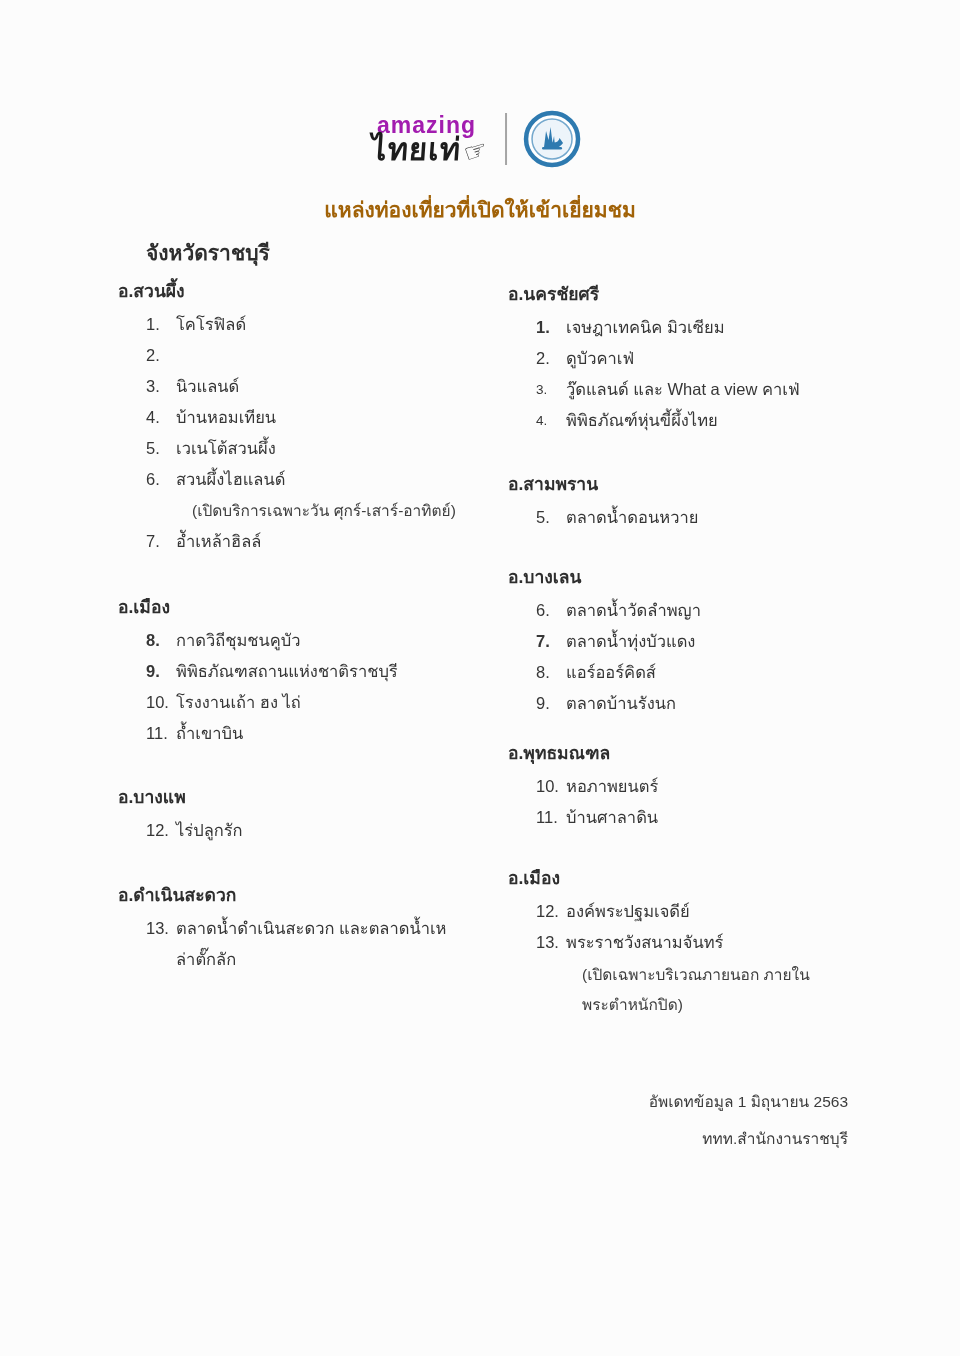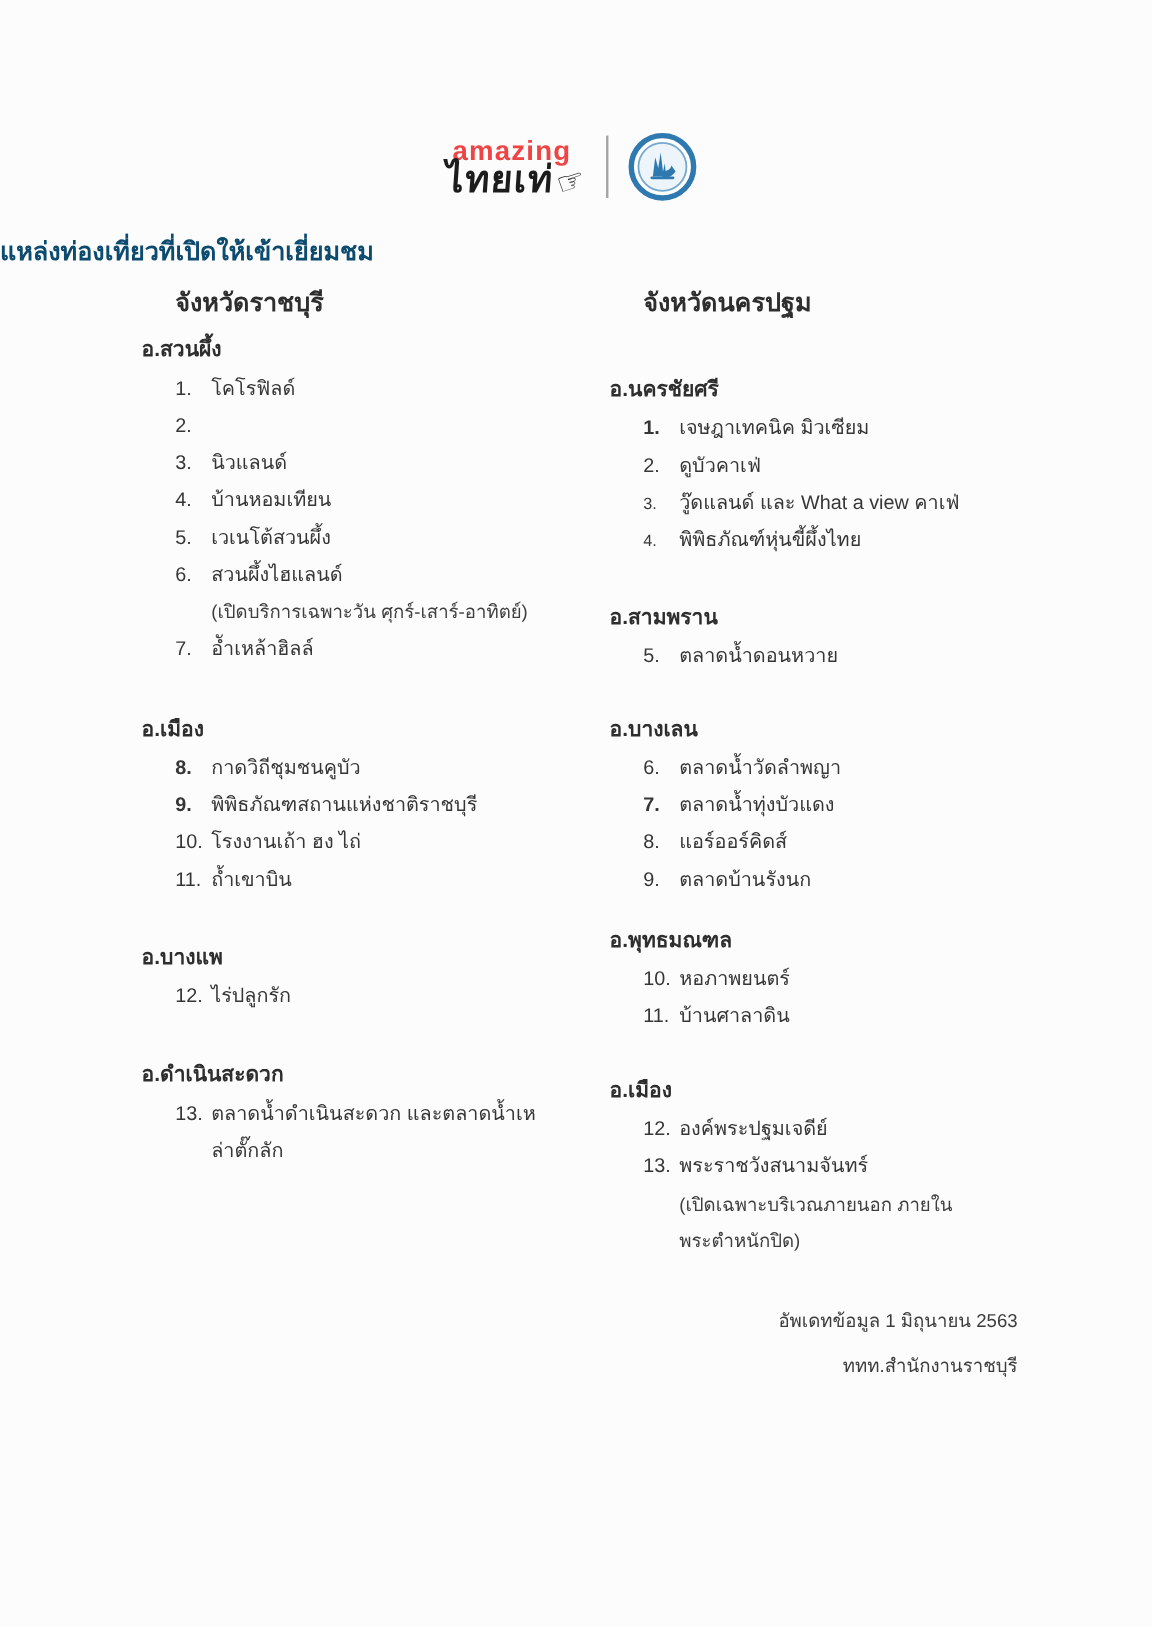--- a/index.html
+++ b/index.html
@@ -10,35 +10,35 @@
     background:#fcfcfc; color:#333; overflow:hidden;
   }
 
   
   .logo-row {
     position:absolute; top:110px; left:50%; transform:translateX(-52%);
     display:flex; align-items:center; gap:16px;
   }
   .logo-amazing { display:flex; flex-direction:column; line-height:1; }
   .amz {
-    color:#ef4444; font-weight:bold; font-size:23px; letter-spacing:1px;
+    color:#a21caf; font-weight:bold; font-size:23px; letter-spacing:1px;
     margin-left:6px;
   }
   .thai-wordmark {
     color:#1c1c1c; font-weight:bold; font-size:31px; margin-top:-3px;
     transform:skewX(-4deg); letter-spacing:1px; white-space:nowrap;
   }
   .hand { font-size:26px; display:inline-block; transform:rotate(-18deg); margin-left:3px; }
   .logo-divider { width:2px; height:52px; background:#a5a5a5; }
   .tat-circle { width:58px; height:58px; }
 
   
   .doc-title {
     position:absolute; top:193px; left:0; width:100%;
-    text-align:left; font-size:21px; font-weight:bold; color:#0c4a6e;
+    text-align:center; font-size:21px; font-weight:bold; color:#a16207;
   }
 
   
   .col { position:absolute; top:238px; }
   .col-left  { left:118px; width:372px; }
   .col-right { left:508px; width:384px; }
 
   .province {
     padding-left:28px; font-size:21px; font-weight:bold; color:#2e2e2e;
     line-height:30px; white-space:nowrap;
@@ -48,21 +48,21 @@
     white-space:nowrap;
   }
   .items { padding-left:28px; }
   .item { display:flex; align-items:flex-start; font-size:16.5px; line-height:31px; color:#363636; }
   .num { width:30px; flex-shrink:0; }
   .num.strong { font-weight:bold; }
   .num.small { font-size:13.5px; }
   .nm { overflow-wrap:break-word; }
   .nm-wrap { max-width:272px; }
   .note {
-    margin-left:30px; font-size:15.5px; color:#3e3e3e; line-height:31px;
+    margin-left:46px; font-size:15.5px; color:#3e3e3e; line-height:31px;
     overflow-wrap:break-word;
   }
   .note-narrow { max-width:230px; line-height:30px; margin-top:2px; }
 
   
   .footer {
     position:absolute; top:1083px; right:112px; text-align:right;
     font-size:15.5px; color:#3c3c3c; line-height:37px;margin-left:16px;
   }
 </style>
@@ -164,21 +164,20 @@
       <div class="items">
         <div class="item">
           <span class="num">13.</span>
           <span class="nm nm-wrap">ตลาดน้ำดำเนินสะดวก และตลาดน้ำเหล่าตั๊กลัก</span>
         </div>
       </div>
     </div>
   </div>
 
   <div class="col col-right">
-    <div class="province">จังหวัดนครปฐม</div>
 
     <div class="section" style="margin-top:39px">
       <div class="district">อ.นครชัยศรี</div>
       <div class="items">
         <div class="item">
           <span class="num strong">1.</span>
           <span class="nm">เจษฎาเทคนิค มิวเซียม</span>
         </div>
         <div class="item">
           <span class="num">2.</span>

